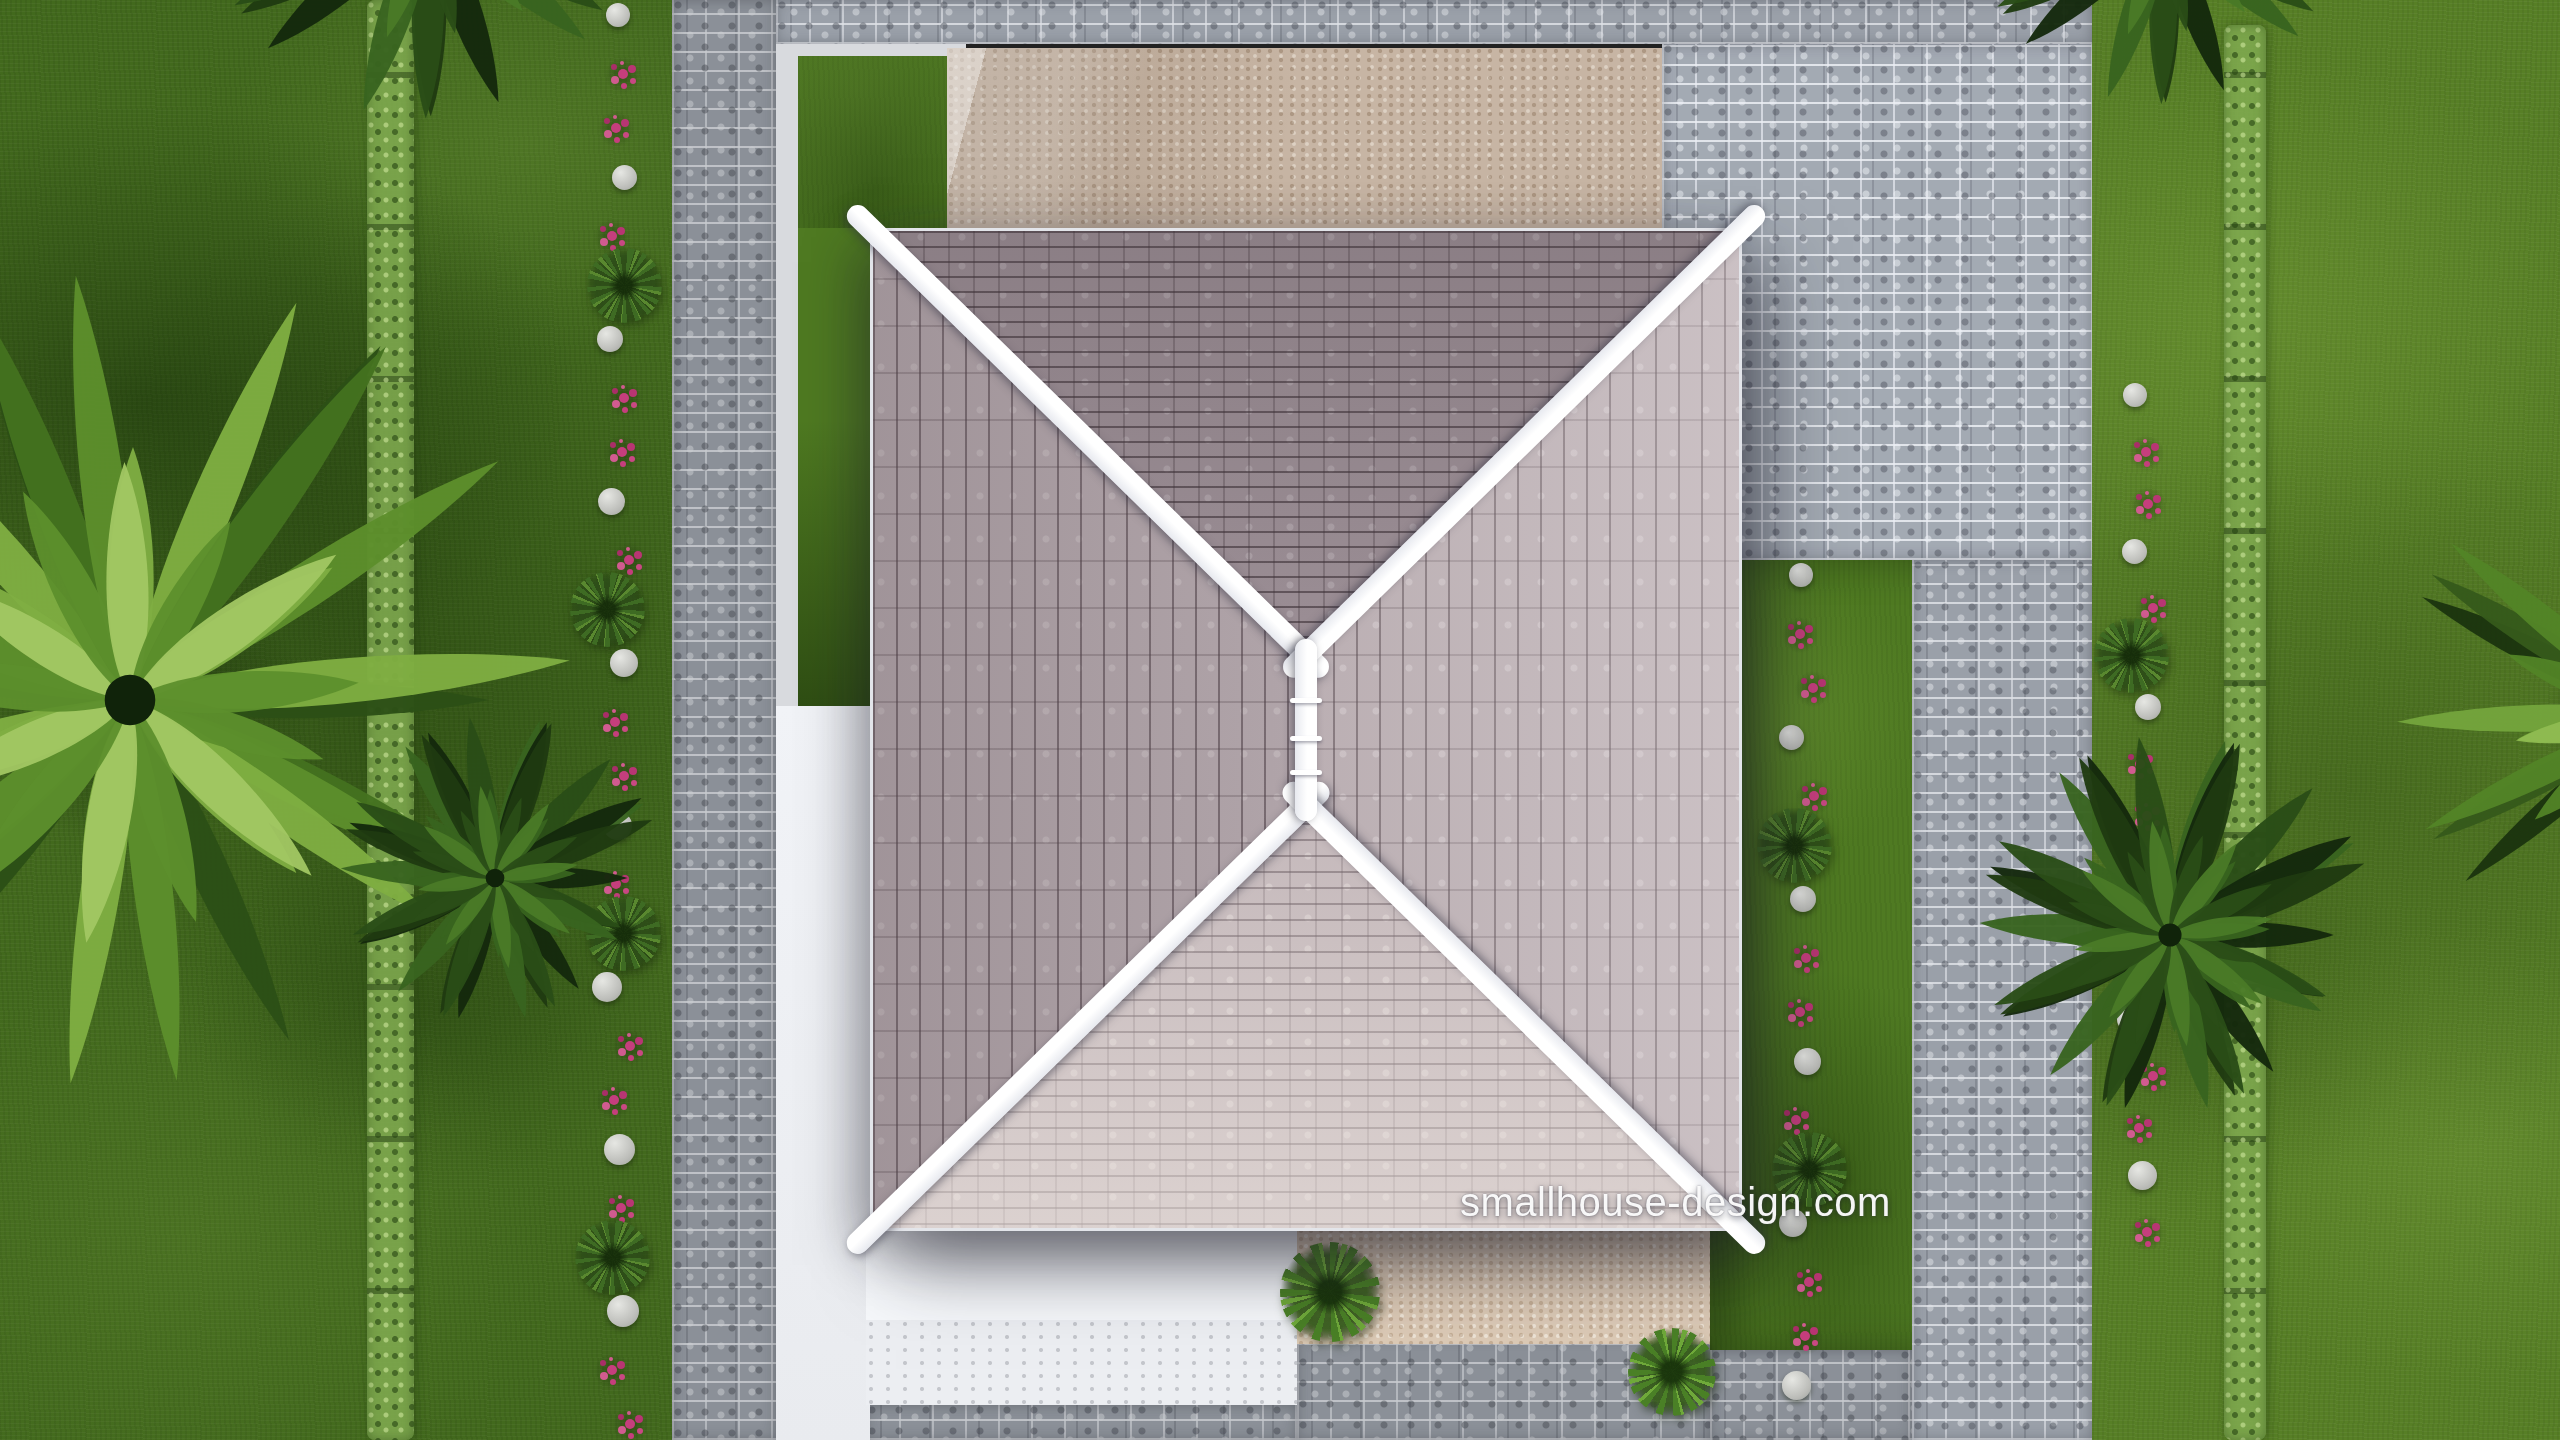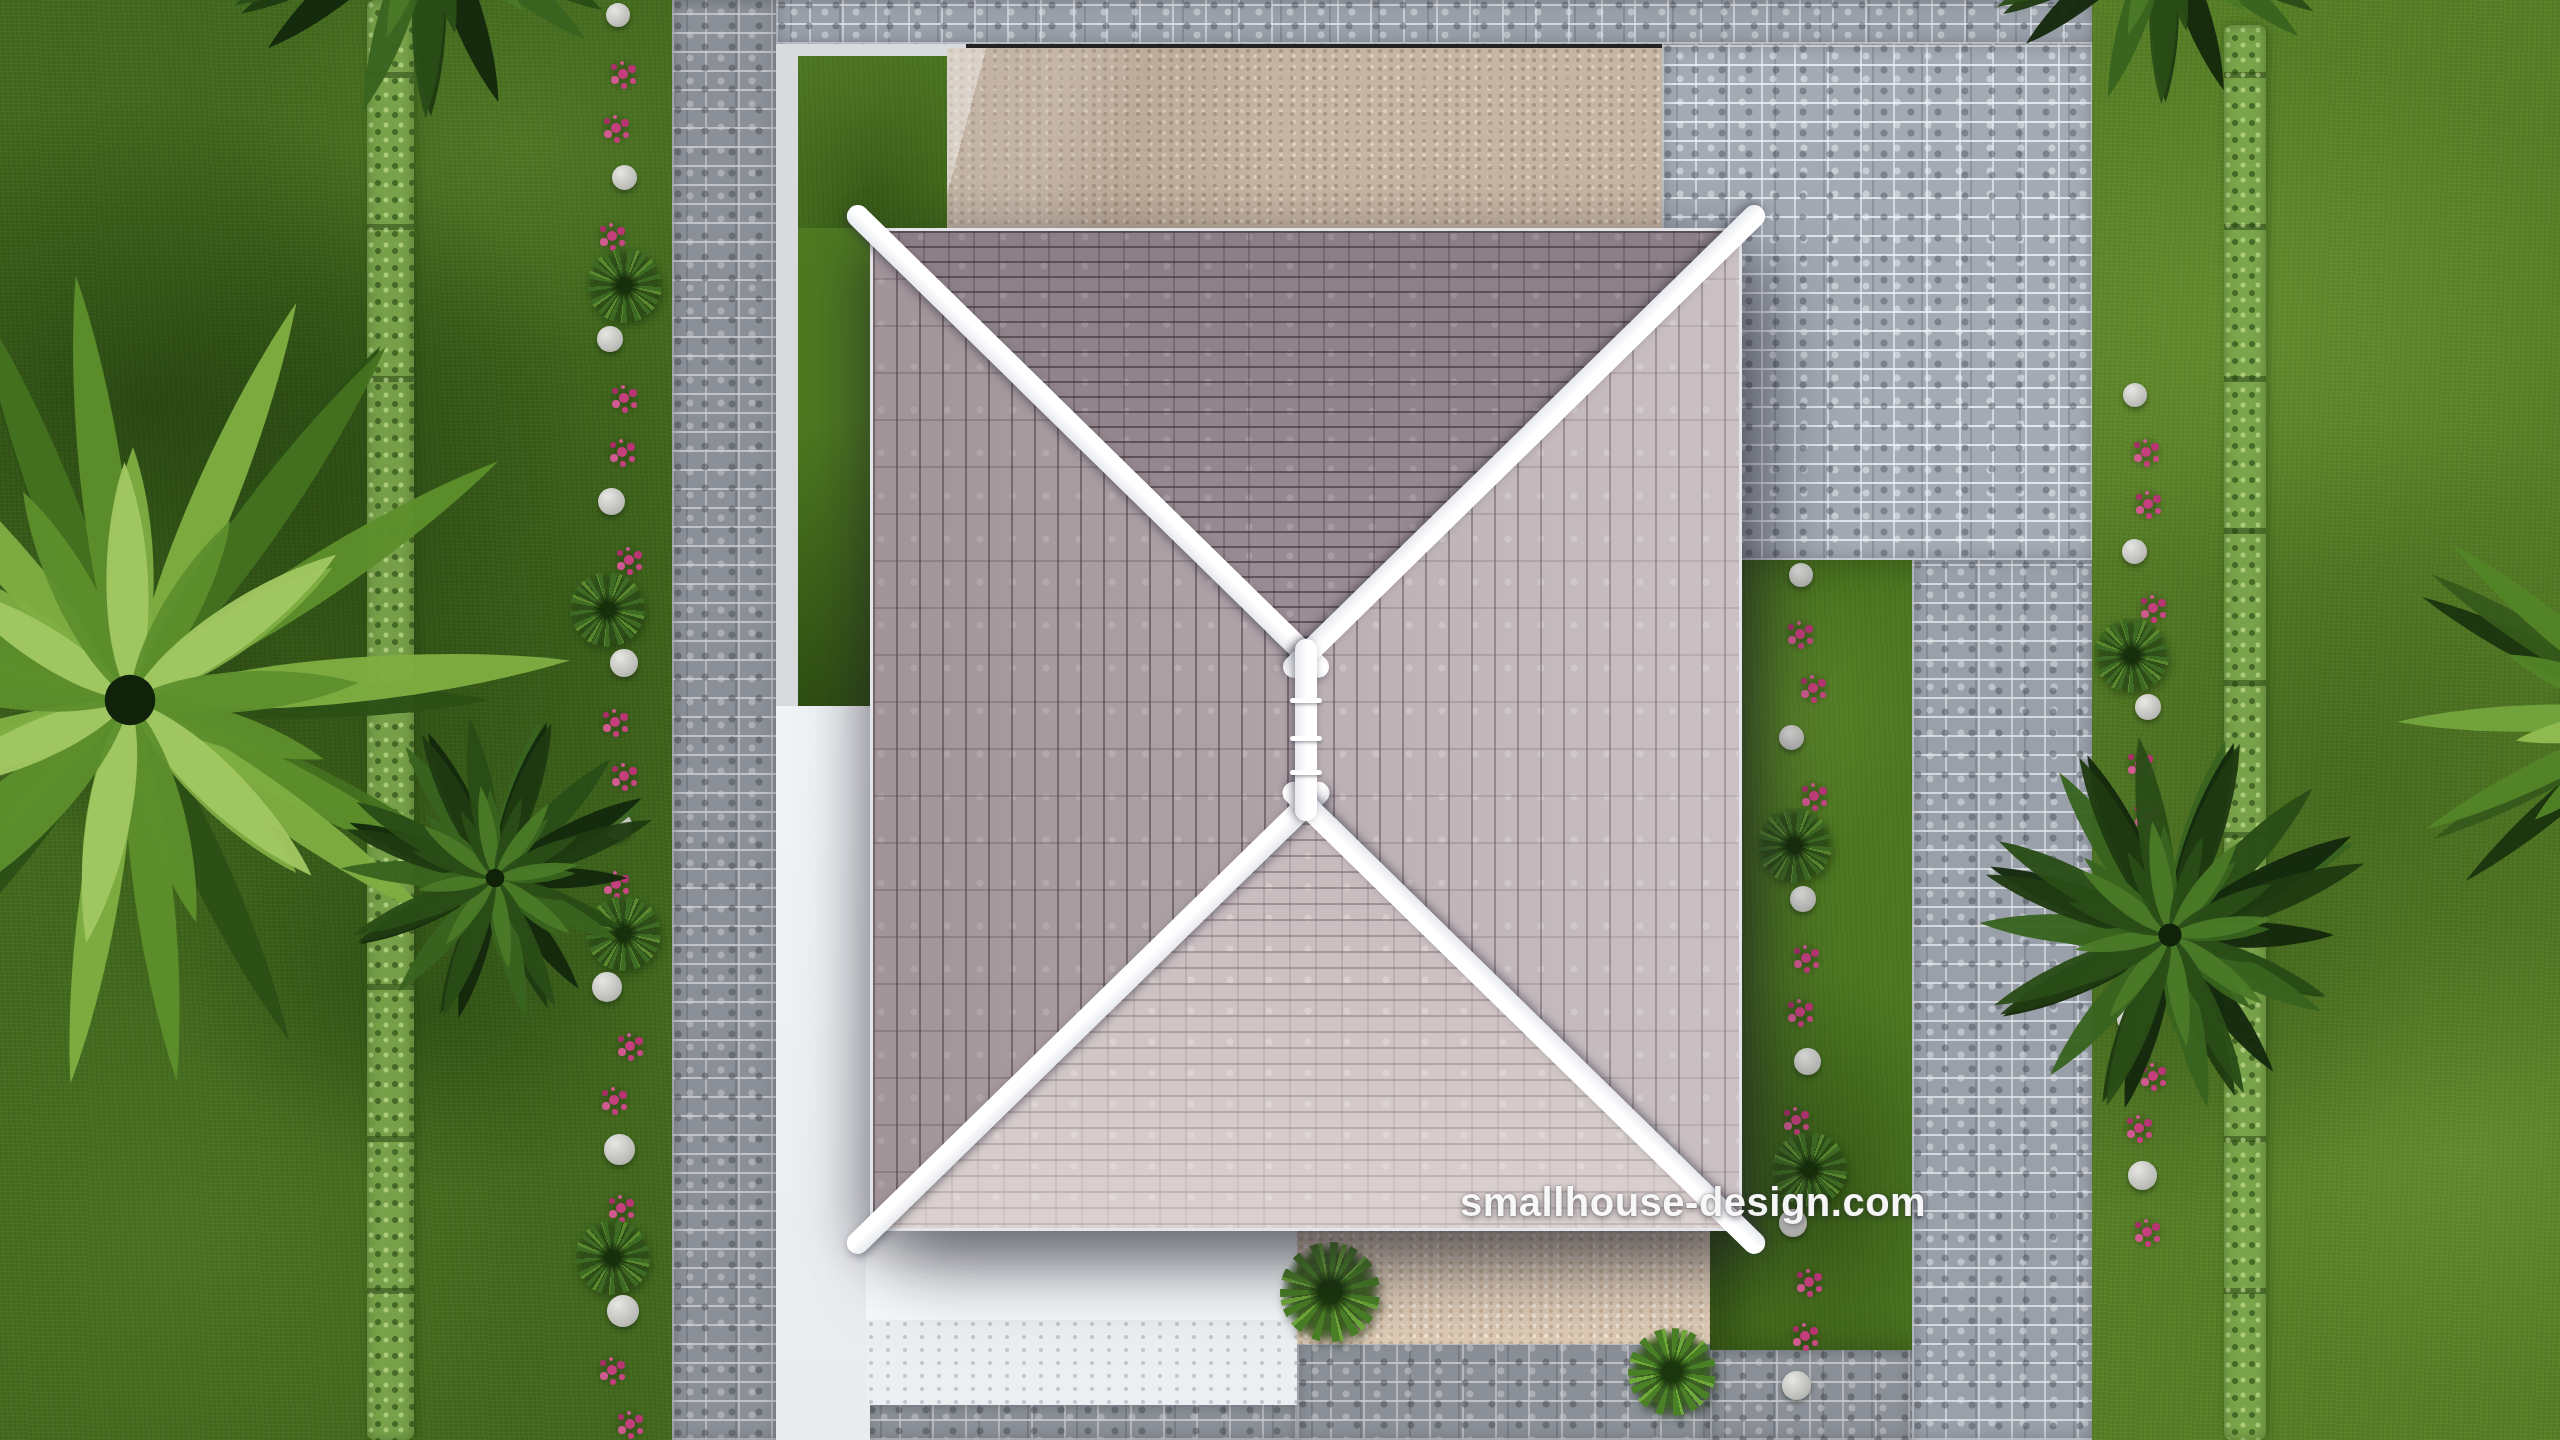--- a/index.html
+++ b/index.html
@@ -167,21 +167,21 @@
       radial-gradient(circle, rgba(25,52,12,.95) 0 16%, rgba(25,52,12,0) 32%),
       repeating-conic-gradient(from 0deg, #4a8026 0deg 10deg, rgba(74,128,38,0) 10deg 24deg),
       repeating-conic-gradient(from 14deg, #6fa93a 0deg 7deg, rgba(111,169,58,0) 7deg 30deg),
       radial-gradient(circle, rgba(58,96,30,.9) 0 52%, transparent 70%);
     filter:drop-shadow(3px 5px 5px rgba(15,30,6,.55));}
   .palm-shadow{border-radius:50%;}
 
   
   #watermark{
     left:1460px;top:1180px;width:480px;
-    font-size:40px;font-weight:700;letter-spacing:.5px;
+    font-size:40px;font-weight:400;letter-spacing:.5px;
     color:rgba(255,255,255,.95);
     text-shadow:0 2px 6px rgba(30,30,40,.55), 0 0 2px rgba(80,80,95,.6);
     z-index:70;
   }
 
   .z1{z-index:1}.z3{z-index:50}
 </style>
 </head>
 <body>
 

